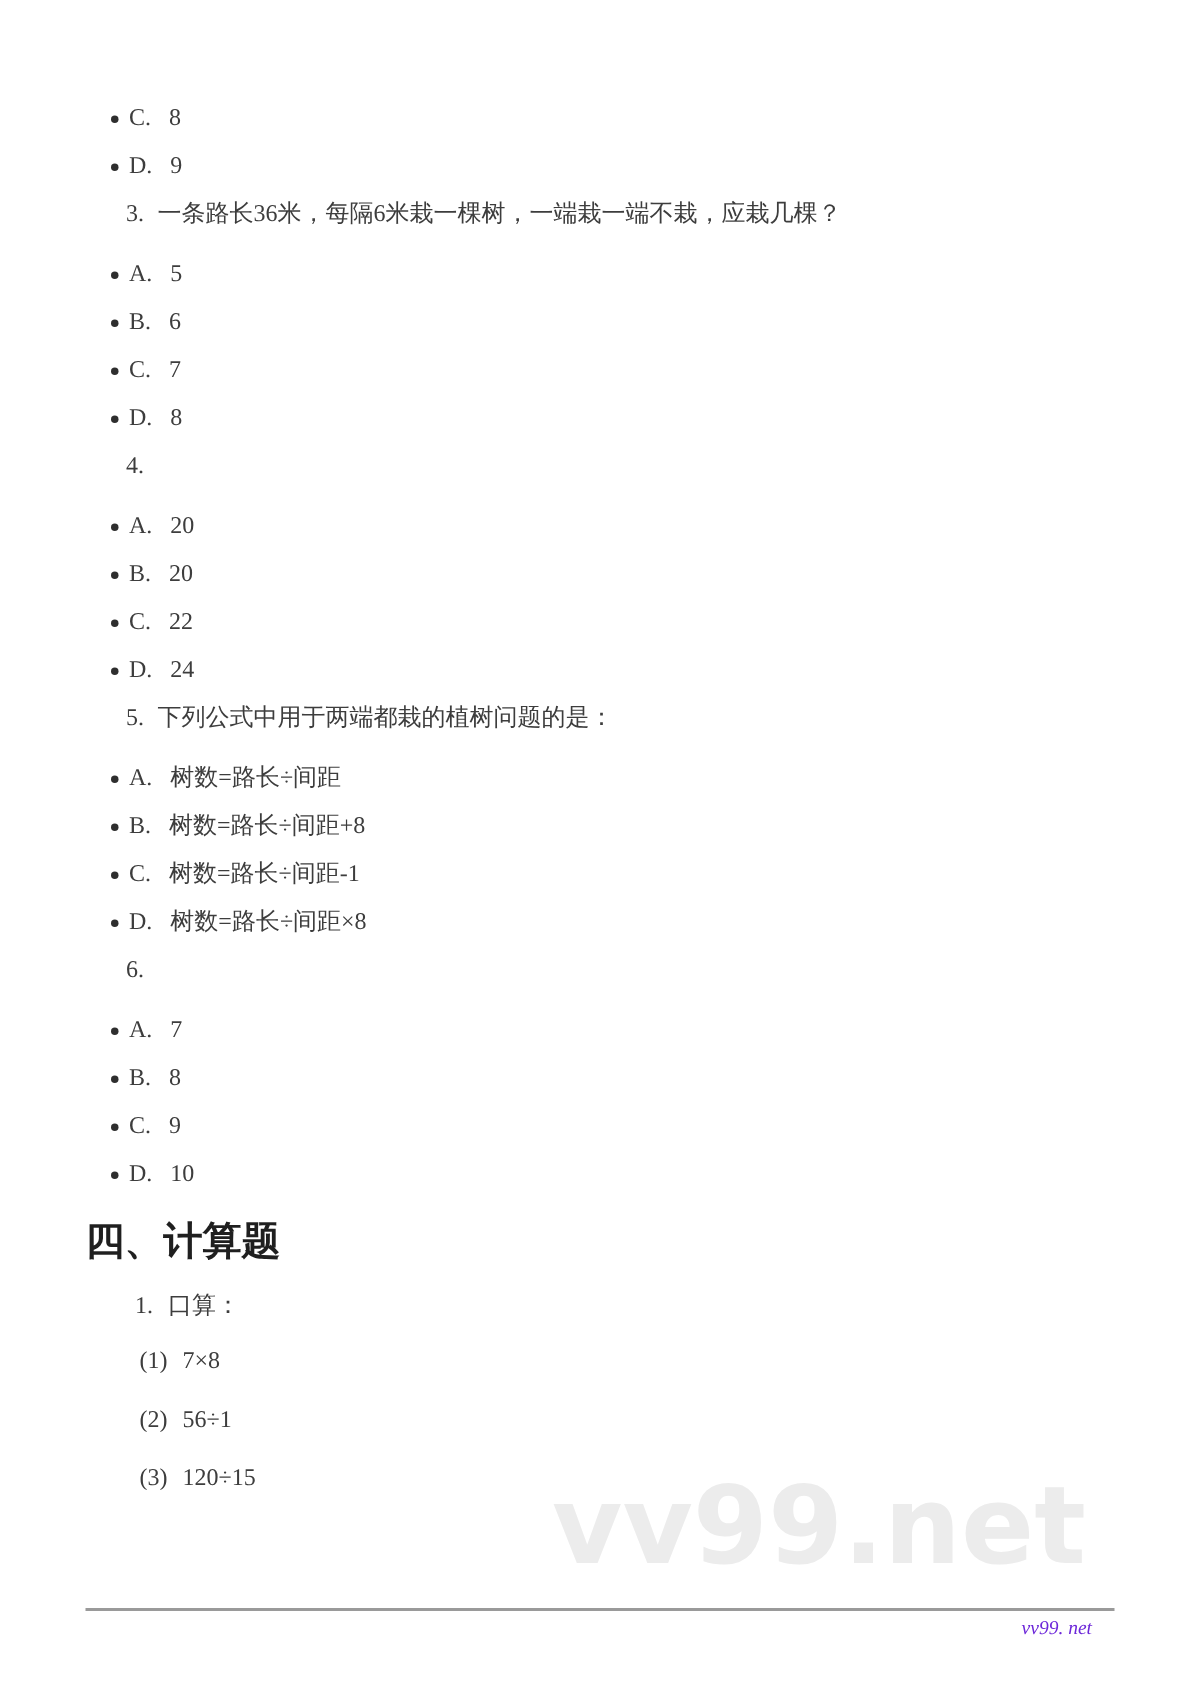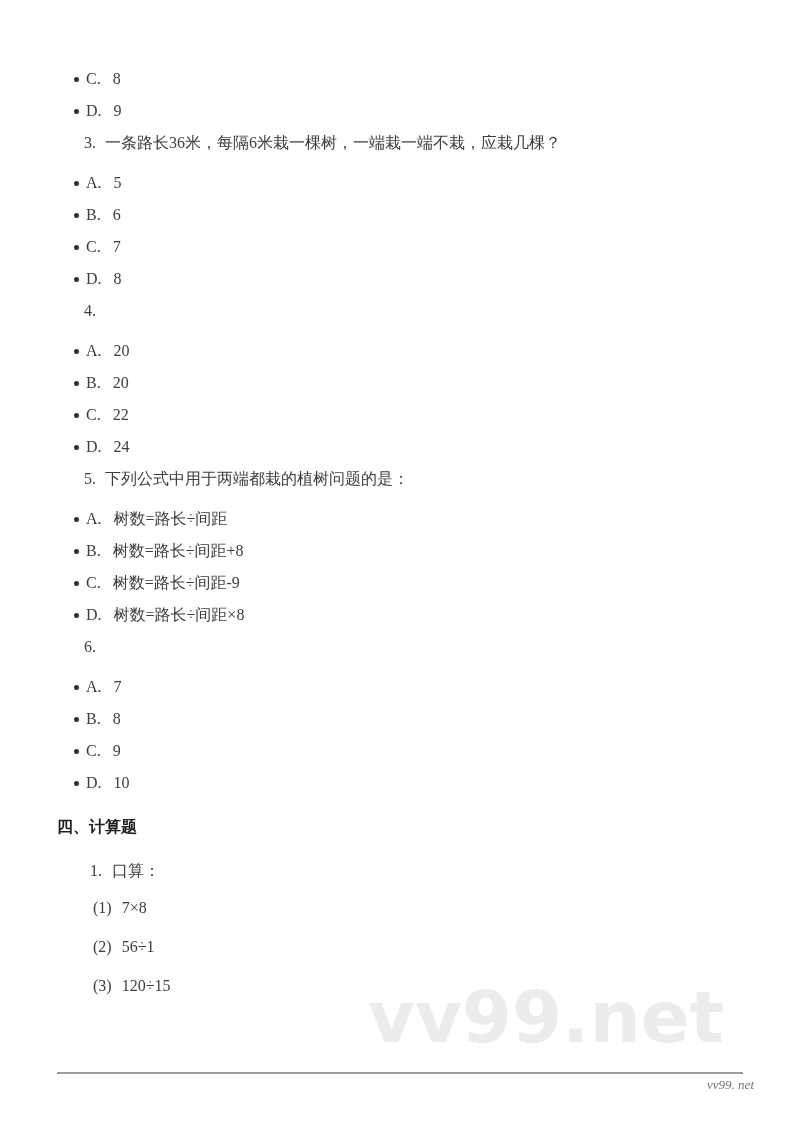--- a/index.html
+++ b/index.html
@@ -44,21 +44,21 @@
 
   
   .section-heading {
     height: 24px;
     line-height: 24px;
     margin-top: 22px;
     margin-bottom: 22px;
     padding-left: 57px;
     font-family: "Liberation Sans", "DejaVu Sans", sans-serif;
     font-weight: bold;
-    font-size: 16px;
+    font-size: 26px;
     color: #1f1f1f;
   }
 
   
   .subq {
     display: flex;
     height: 20px;
     margin-bottom: 17px;
     padding-left: 90px;
     font-size: 16px;
@@ -97,26 +97,26 @@
     position: absolute;
     left: 57px;
     top: 1072px;
     width: 686px;
     height: 2px;
     background: #9a9a9a;
     z-index: 2;
   }
   .footer-text {
     position: absolute;
-    right: 46px;
+    right: 72px;
     top: 1077px;
     z-index: 2;
     font-size: 13px;
     font-style: italic;
-    color: #737373;
+    color: #6d28d9;
     line-height: 16px;
   }
 </style>
 </head>
 <body>
 
 <div class="page">
 
   <div class="watermark">vv99.net</div>
 
@@ -192,21 +192,21 @@
       <span class="oval">树数=路长÷间距</span>
     </div>
     <div class="opt">
       <span class="dot"></span>
       <span class="olabel">B.</span>
       <span class="oval">树数=路长÷间距+8</span>
     </div>
     <div class="opt">
       <span class="dot"></span>
       <span class="olabel">C.</span>
-      <span class="oval">树数=路长÷间距-9</span>
+      <span class="oval">树数=路长÷间距-1</span>
     </div>
     <div class="opt">
       <span class="dot"></span>
       <span class="olabel">D.</span>
       <span class="oval">树数=路长÷间距×8</span>
     </div>
 
     <div class="q">
       <span class="qnum">6.</span>
     </div>

